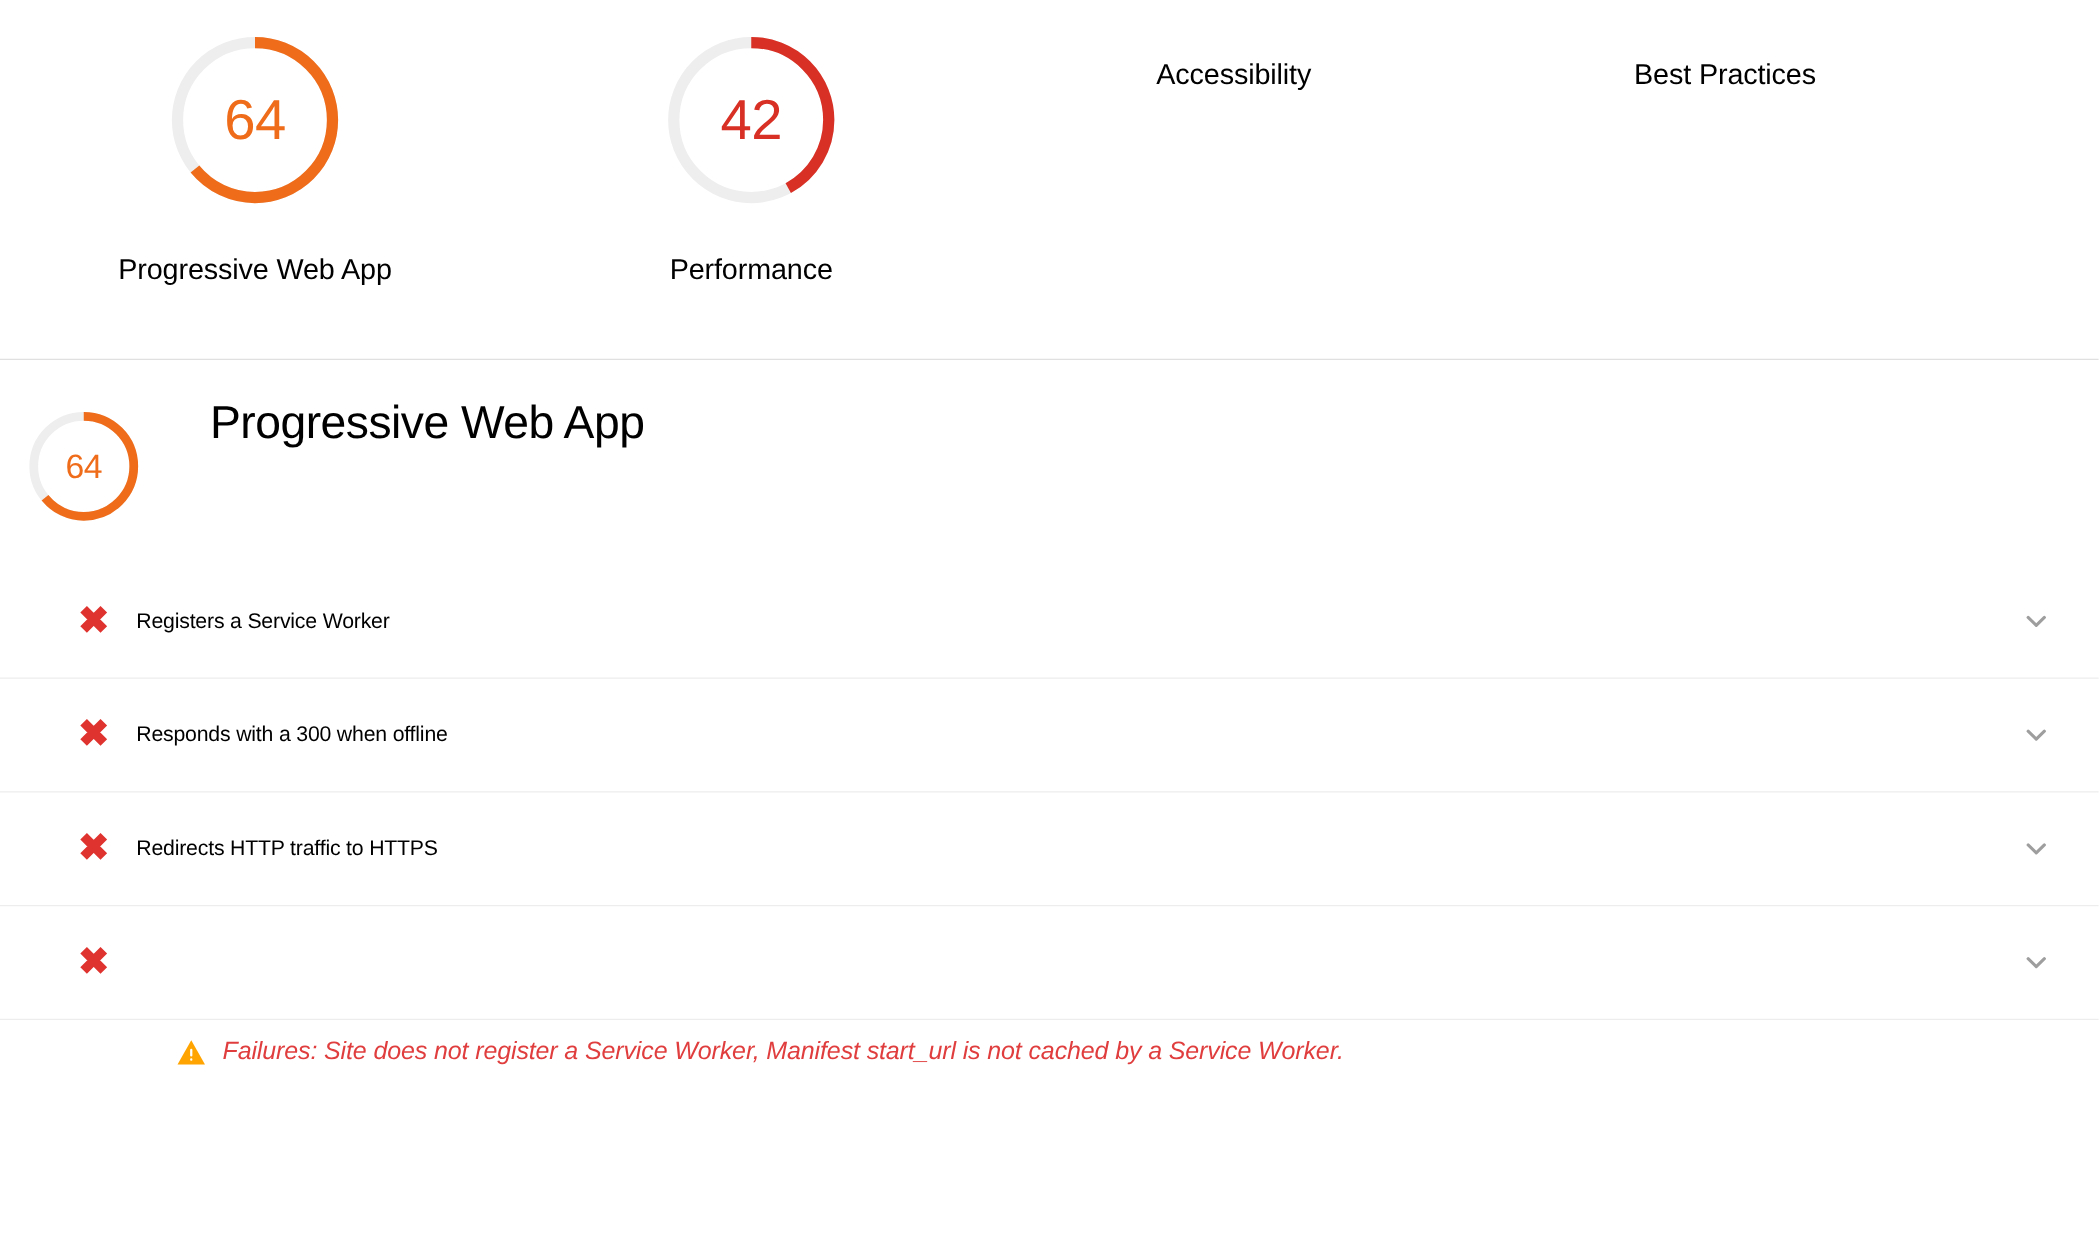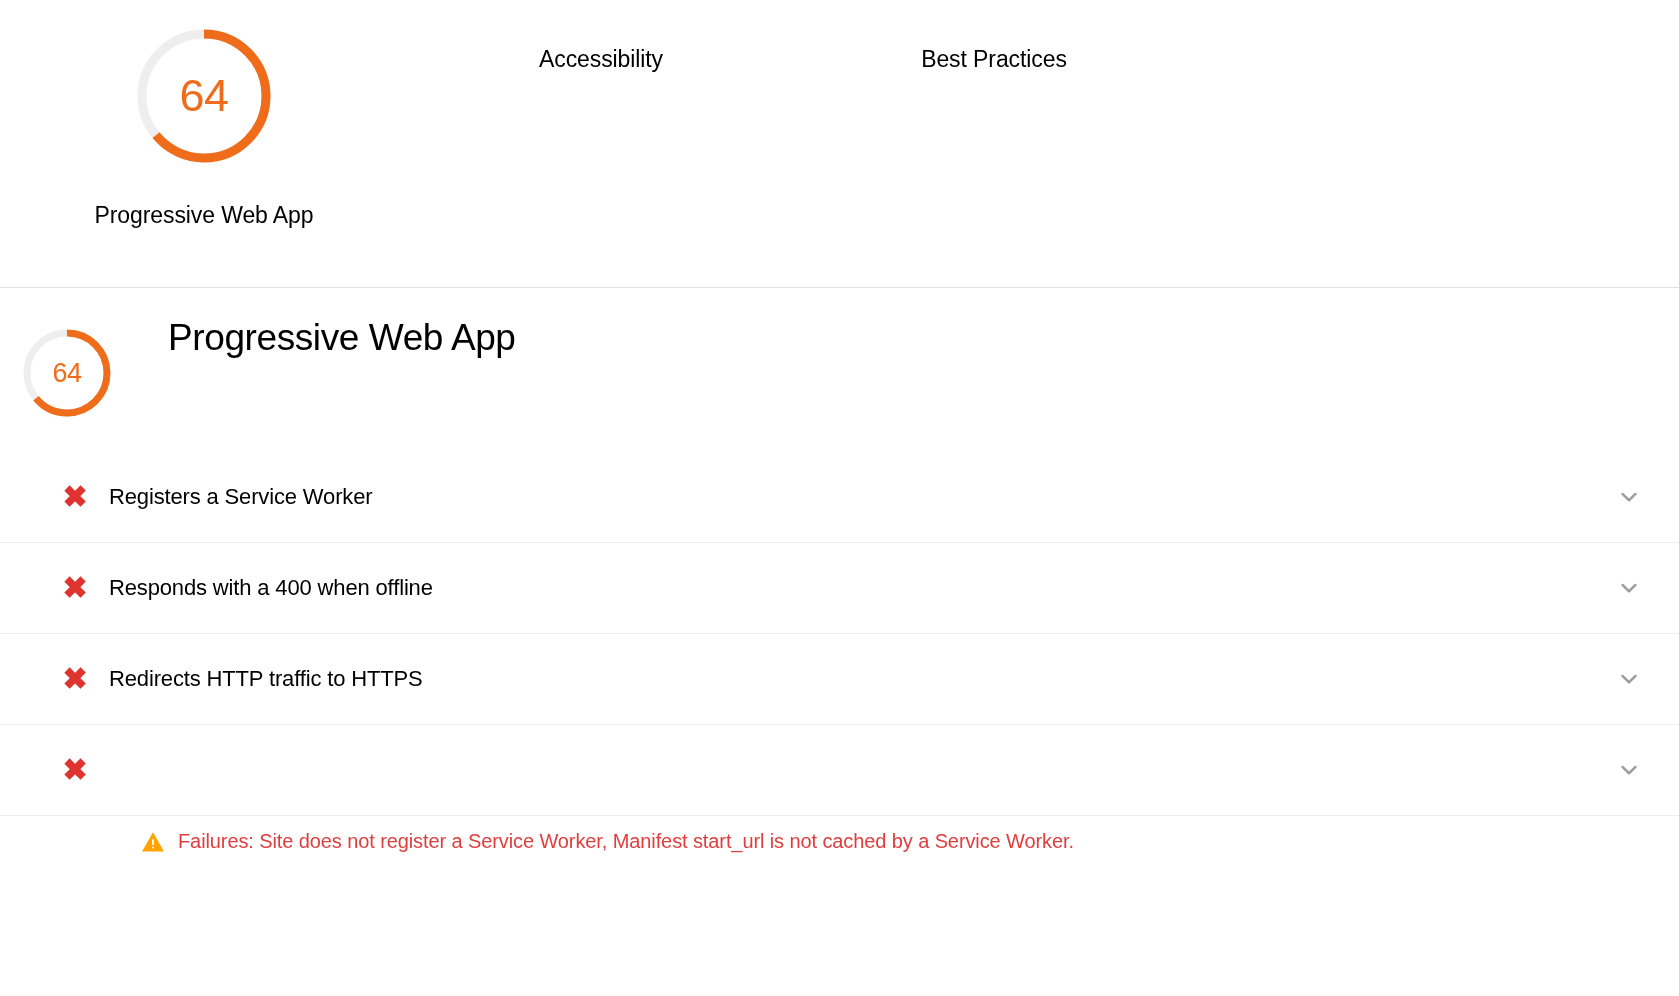--- a/index.html
+++ b/index.html
@@ -114,21 +114,21 @@
     width: 30px;
     display: flex;
     justify-content: center;
     color: #df332f;
     font-size: 30px;
     line-height: 1;
     font-weight: 700;
   }
   .audit-title {
     margin-left: 19px;
-    font-size: 22px;
+    font-size: 17px;
     color: #000000;
     letter-spacing: -0.15px;
   }
   .chevron {
     position: absolute;
     right: 37px;
     top: 50%;
     transform: translateY(-50%);
     width: 26px;
     height: 26px;
@@ -161,20 +161,30 @@
     <div class="gauge">
       <svg viewBox="0 0 156 156" aria-hidden="true">
         <circle class="gauge-base" cx="78" cy="78" r="62"></circle>
         <circle class="gauge-arc" id="arc0" cx="78" cy="78" r="62" stroke="#ef6c1a" stroke-dasharray="249.31679298888596 389.55748904513433"></circle>
       </svg>
       <div class="gauge-value" id="val0" style="color: rgb(239, 108, 26);">64</div>
     </div>
     <div class="score-label">Progressive Web App</div>
   </div>
 
+  <div class="score-cell c1">
+    <div class="gauge">
+      <svg viewBox="0 0 156 156" aria-hidden="true">
+        <circle class="gauge-base" cx="78" cy="78" r="62"></circle>
+        <circle class="gauge-arc" id="arc1" cx="78" cy="78" r="62" stroke="#d93025" stroke-dasharray="163.61414539895642 389.55748904513433"></circle>
+      </svg>
+      <div class="gauge-value" id="val1" style="color: rgb(217, 48, 37);">42</div>
+    </div>
+    <div class="score-label">Performance</div>
+  </div>
 
   <div class="score-cell c2">
     <div class="score-label">Accessibility</div>
   </div>
 
   <div class="score-cell c3">
     <div class="score-label">Best Practices</div>
   </div>
 
 </div>
@@ -202,21 +212,21 @@
       <span class="audit-title">Registers a Service Worker</span>
       <span class="chevron">
         <svg width="26" height="26" viewBox="0 0 24 24">
             <path d="M6 9.2 L12 15 L18 9.2" fill="none" stroke="#9e9e9e" stroke-width="2.3" stroke-linecap="round" stroke-linejoin="round"></path>
           </svg>
       </span>
     </div>
 
     <div class="audit-row">
       <span class="x-icon">✖</span>
-      <span class="audit-title">Responds with a 400 when offline</span>
+      <span class="audit-title">Responds with a 300 when offline</span>
       <span class="chevron">
         <svg width="26" height="26" viewBox="0 0 24 24">
             <path d="M6 9.2 L12 15 L18 9.2" fill="none" stroke="#9e9e9e" stroke-width="2.3" stroke-linecap="round" stroke-linejoin="round"></path>
           </svg>
       </span>
     </div>
 
     <div class="audit-row">
       <span class="x-icon">✖</span>
       <span class="audit-title">Redirects HTTP traffic to HTTPS</span>
@@ -237,17 +247,17 @@
     </div>
 
     <div class="failure-line">
       <span class="warn-icon">
         <svg width="24" height="22" viewBox="0 0 24 22">
           <path d="M12 1.2 L23 20.5 L1 20.5 Z" fill="#ffa400"></path>
           <rect x="11.1" y="8" width="1.8" height="6.2" rx="0.9" fill="#ffffff"></rect>
           <rect x="11.1" y="15.6" width="1.8" height="2" rx="0.9" fill="#ffffff"></rect>
         </svg>
       </span>
-      <span class="failure-text" style="color: rgb(224, 62, 62);">Failures: Site does not register a Service Worker, Manifest start_url is not cached by a Service Worker.</span>
+      <span class="failure-text" style="color: rgb(224, 62, 62); font-style: italic;">Failures: Site does not register a Service Worker, Manifest start_url is not cached by a Service Worker.</span>
     </div>
 
   </div>
 </div>
 
 </body></html>

